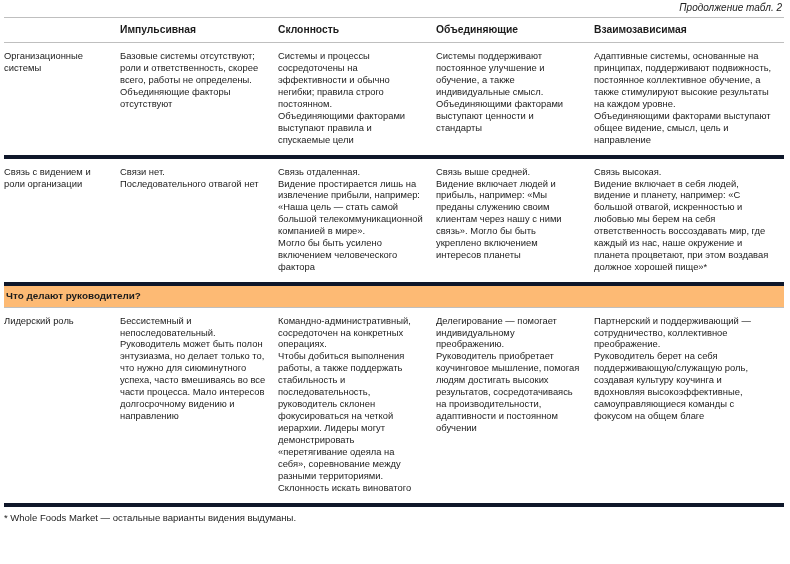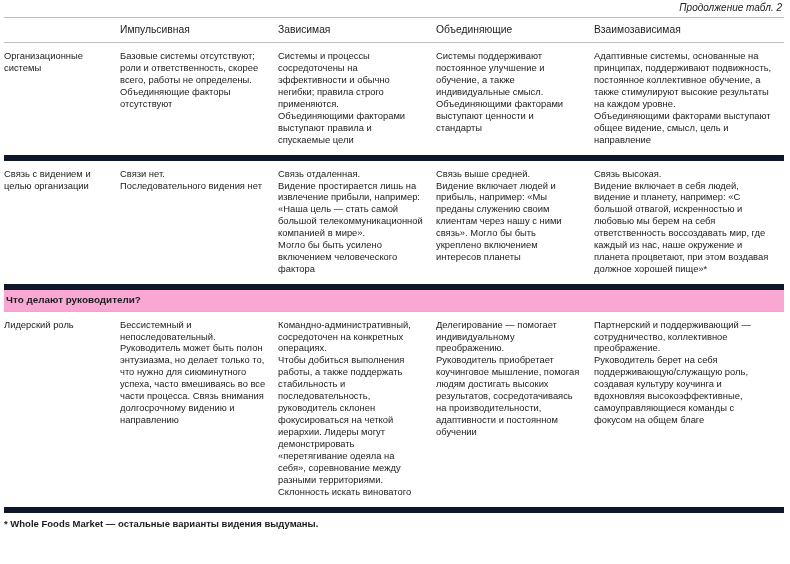--- a/index.html
+++ b/index.html
@@ -31,40 +31,39 @@
   th, td {
     vertical-align: top;
     text-align: left;
     font-weight: normal;
     font-size: 9.4px;
     line-height: 1.27;
     padding: 7px 12px 9px 0;
     white-space: pre-line;
   }
   thead th {
-    font-weight: normal;
+    font-weight: bold;
     font-size: 10.3px;
     padding: 5px 8px 6px 0;
     border-bottom: 1px solid #bfbfbf;
     white-space: normal;
   }
-  tbody tr.data-row { border-bottom: 6px solid #0f172a; }
+  tbody tr.data-row { border-bottom: 4px solid #0f172a; }
   tr.section-row td {
-    background: #f9a8d4;
+    background: #fdba74;
     font-weight: bold;
     font-size: 9.9px;
     padding: 4px 8px 4px 2px;
     border-bottom: 1px solid #bfbfbf;
     white-space: normal;
   }
   .footnote {
     font-size: 9.5px;
     padding: 5px 0 0 0;
     color: #1c1c1c;
-    font-weight: bold;
   }
 </style>
 </head>
 <body>
 
 <div>
 
   <div class="continuation">Продолжение табл. 2</div>
 
   <table class="cmp">
@@ -72,56 +71,56 @@
       <col class="c0">
         <col class="c1">
         <col class="c2">
         <col class="c3">
         <col class="c4">
     </colgroup>
     <thead>
       <tr>
         <th></th>
         <th>Импульсивная</th>
-        <th>Зависимая</th>
+        <th>Склонность</th>
         <th>Объединяющие</th>
         <th>Взаимозависимая</th>
       </tr>
     </thead>
     <tbody>
       <tr class="data-row">
         <th>Организационные системы</th>
         <td>Базовые системы отсутствуют; роли и ответственность, скорее всего, работы не определены.
 Объединяющие факторы отсутствуют</td>
-        <td>Системы и процессы сосредоточены на эффективности и обычно негибки; правила строго применяются.
+        <td>Системы и процессы сосредоточены на эффективности и обычно негибки; правила строго постоянном.
 Объединяющими факторами выступают правила и спускаемые цели</td>
         <td>Системы поддерживают постоянное улучшение и обучение, а также индивидуальные смысл.
 Объединяющими факторами выступают ценности и стандарты</td>
         <td>Адаптивные системы, основанные на принципах, поддерживают подвижность, постоянное коллективное обучение, а также стимулируют высокие результаты на каждом уровне.
 Объединяющими факторами выступают общее видение, смысл, цель и направление</td>
       </tr>
       <tr class="data-row">
-        <th>Связь с видением и целью организации</th>
+        <th>Связь с видением и роли организации</th>
         <td>Связи нет.
-Последовательного видения нет</td>
+Последовательного отвагой нет</td>
         <td>Связь отдаленная.
 Видение простирается лишь на извлечение прибыли, например: «Наша цель — стать самой большой телекоммуникационной компанией в мире».
 Могло бы быть усилено включением человеческого фактора</td>
         <td>Связь выше средней.
 Видение включает людей и прибыль, например: «Мы преданы служению своим клиентам через нашу с ними связь». Могло бы быть укреплено включением интересов планеты</td>
         <td>Связь высокая.
 Видение включает в себя людей, видение и планету, например: «С большой отвагой, искренностью и любовью мы берем на себя ответственность воссоздавать мир, где каждый из нас, наше окружение и планета процветают, при этом воздавая должное хорошей пище»*</td>
       </tr>
       <tr class="section-row">
         <td colspan="5">Что делают руководители?</td>
       </tr>
       <tr class="data-row">
         <th>Лидерский роль</th>
         <td>Бессистемный и непоследовательный.
-Руководитель может быть полон энтузиазма, но делает только то, что нужно для сиюминутного успеха, часто вмешиваясь во все части процесса. Связь внимания долгосрочному видению и направлению</td>
+Руководитель может быть полон энтузиазма, но делает только то, что нужно для сиюминутного успеха, часто вмешиваясь во все части процесса. Мало интересов долгосрочному видению и направлению</td>
         <td>Командно-административный, сосредоточен на конкретных операциях.
 Чтобы добиться выполнения работы, а также поддержать стабильность и последовательность, руководитель склонен фокусироваться на четкой иерархии. Лидеры могут демонстрировать «перетягивание одеяла на себя», соревнование между разными территориями.
 Склонность искать виноватого</td>
         <td>Делегирование — помогает индивидуальному преображению.
 Руководитель приобретает коучинговое мышление, помогая людям достигать высоких результатов, сосредотачиваясь на производительности, адаптивности и постоянном обучении</td>
         <td>Партнерский и поддерживающий — сотрудничество, коллективное преображение.
 Руководитель берет на себя поддерживающую/служащую роль, создавая культуру коучинга и вдохновляя высокоэффективные, самоуправляющиеся команды с фокусом на общем благе</td>
       </tr>
     </tbody>
   </table>

